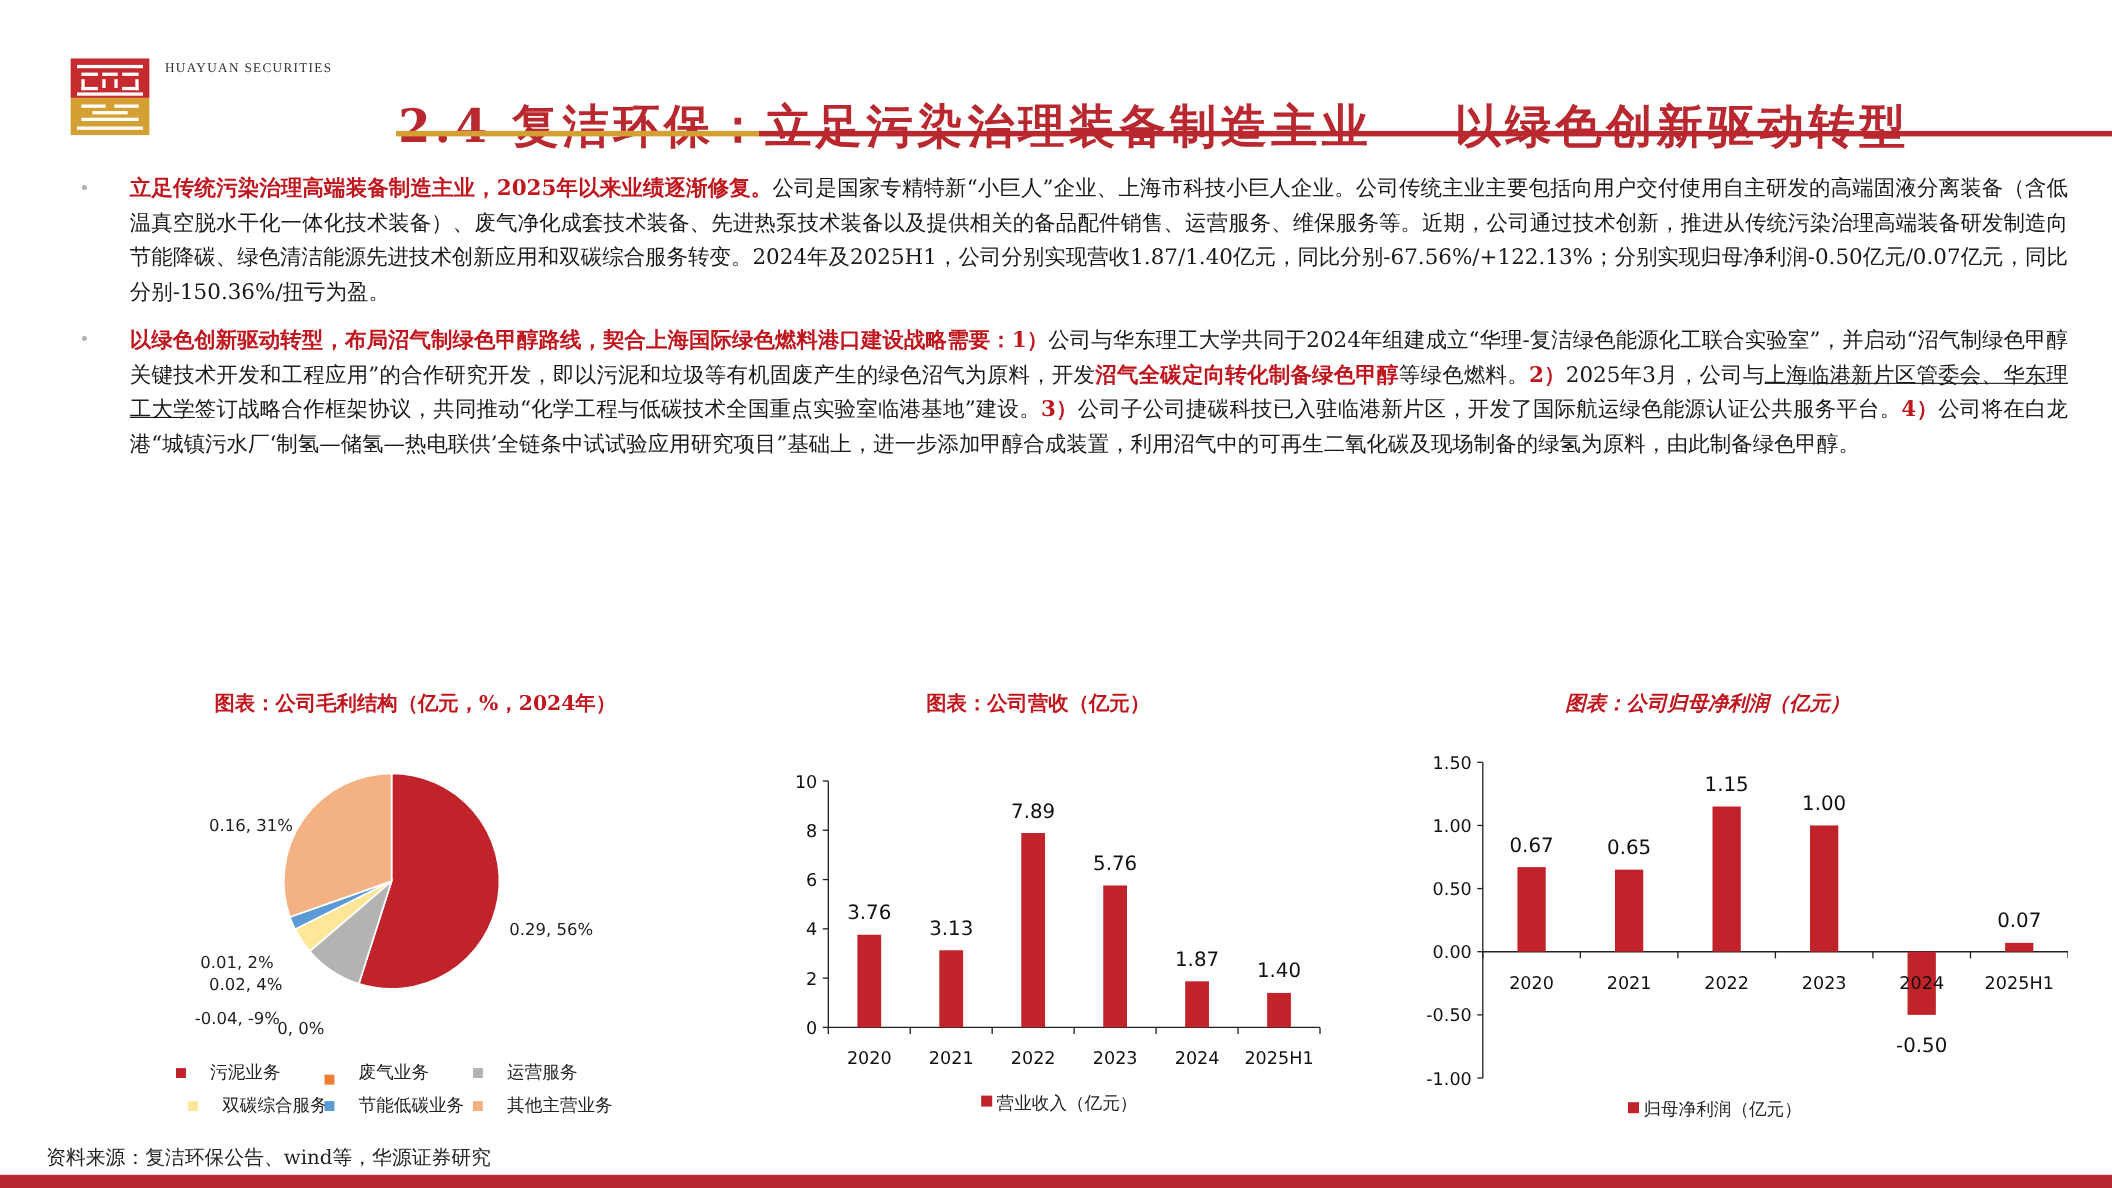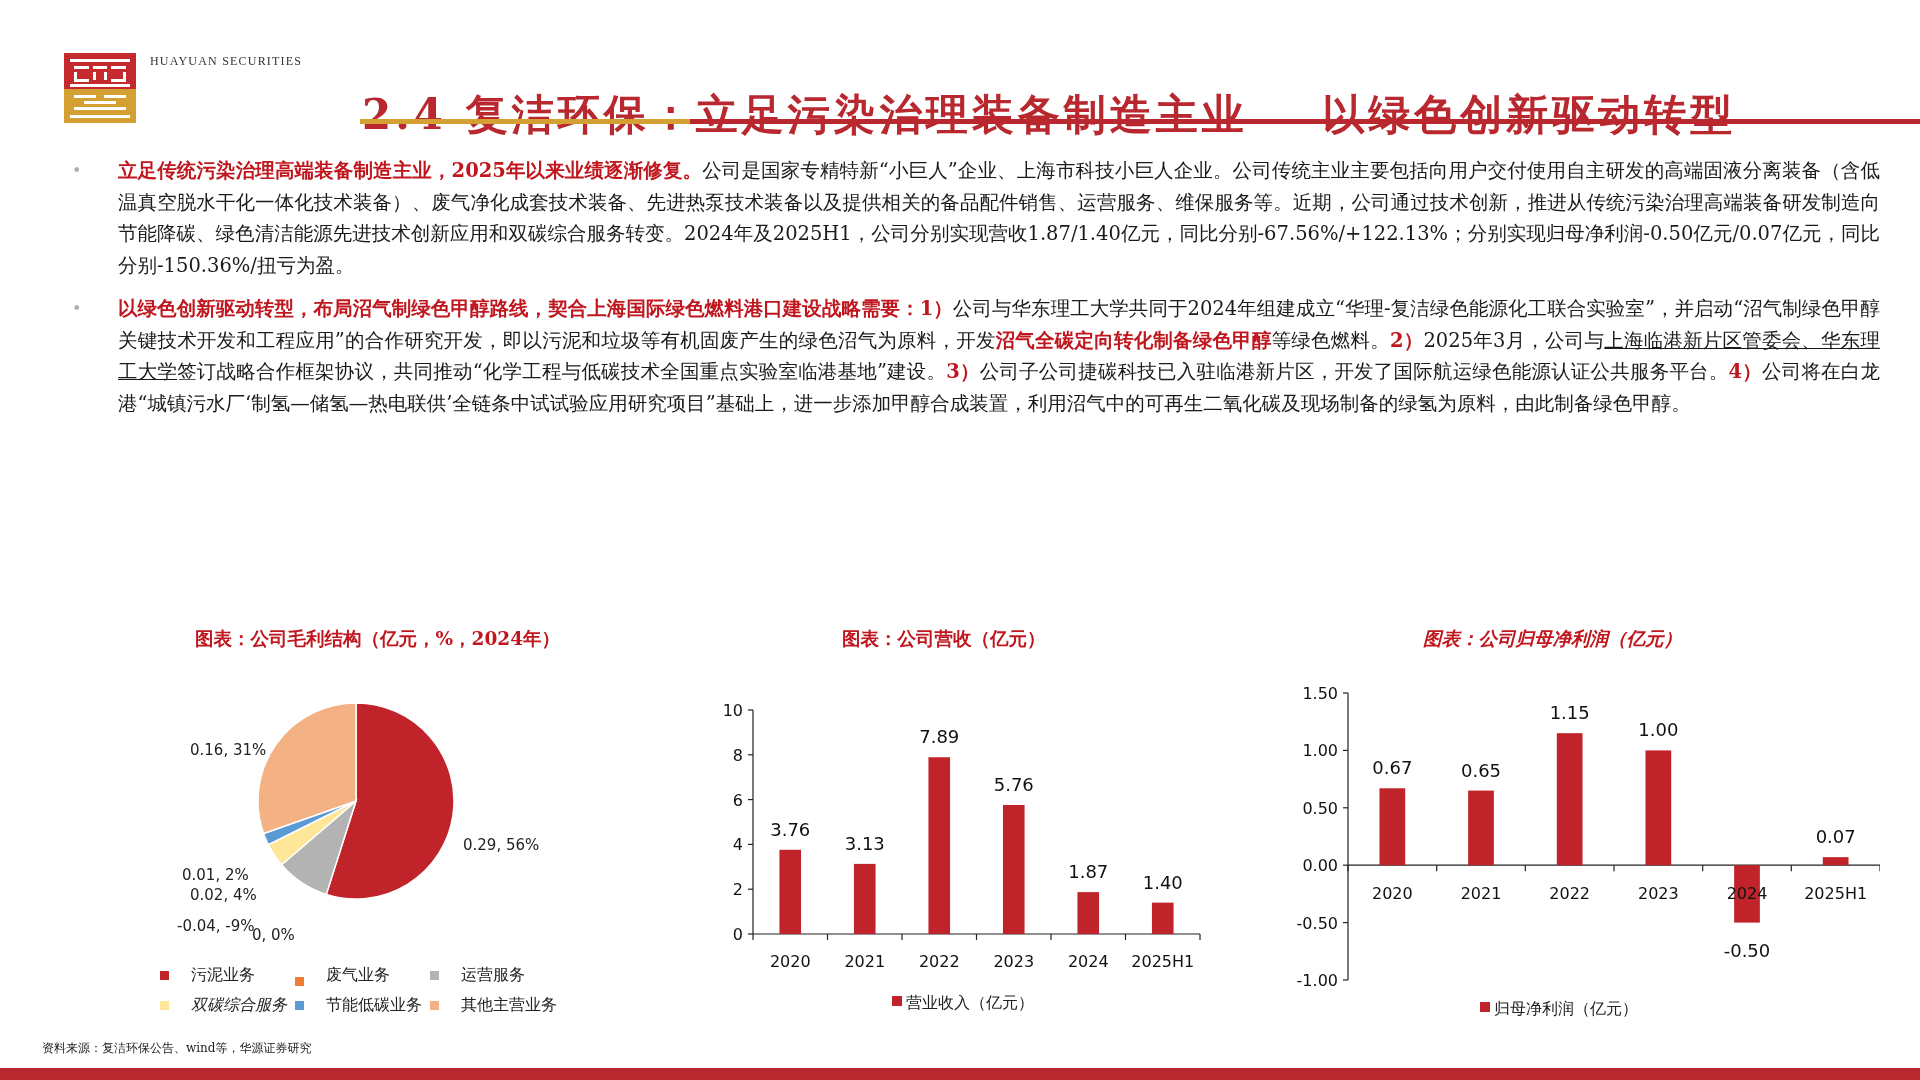--- a/index.html
+++ b/index.html
@@ -14,21 +14,21 @@
   .rule-gold { position:absolute; left:360px; top:119px; width:330px; height:5px; background:#d4a033; }
   .rule-red { position:absolute; left:690px; top:119px; width:1230px; height:5px; background:#b8282e; }
   .body-text { position:absolute; left:80px; top:155px; width:1800px; font-family:"DejaVu Serif", serif;
                font-size:19.5px; line-height:31.5px; color:#1a1a1a; }
   .para { position:relative; padding-left:38px; margin-bottom:12px; text-align:justify; }
   .bullet { position:absolute; left:-8px; top:0; color:#b0b0b0; font-size:16px; }
   .hl { color:#c0161e; font-weight:bold; }
   .ul { text-decoration:underline; }
   .chart-title { position:absolute; font-family:"DejaVu Serif", serif; font-weight:bold; font-size:18.5px; color:#c0161e; white-space:nowrap; }
   svg text { font-family:"DejaVu Sans", "Liberation Sans", sans-serif; }
-  .source { position:absolute; left:42px; top:1040px; font-family:"DejaVu Serif", serif; font-size:12px; color:#222; }
+  .source { position:absolute; left:42px; top:1040px; font-family:"DejaVu Serif", serif; font-size:18px; color:#222; }
   .footer-bar { position:absolute; left:0; top:1068px; width:1920px; height:12px; background:#b8282e; }
   .legend { position:absolute; font-family:"DejaVu Sans", sans-serif; font-size:16px; color:#222; }
   .legend-item { position:absolute; white-space:nowrap; display:flex; align-items:center; }
   .sw { display:inline-block; width:9px; height:9px; margin-right:22px; }
 </style>
 </head>
 <body>
 
 <svg class="logo" viewBox="0 0 72 70">
   <rect x="0" y="0" width="72" height="36" fill="#c52a2f"></rect>
@@ -91,21 +91,21 @@
       <span>污泥业务</span>
     </div>
     <div class="legend-item" style="left: 135px; top: 0px; align-items: flex-end;">
       <span class="sw" style="background: rgb(237, 125, 49);"></span>
       <span>废气业务</span>
     </div>
     <div class="legend-item" style="left: 270px; top: 0px;">
       <span class="sw" style="background: rgb(179, 179, 179);"></span>
       <span>运营服务</span>
     </div>
-    <div class="legend-item" style="left: 0px; top: 30px; font-style: italic;">
+    <div class="legend-item" style="left: 11px; top: 30px;">
       <span class="sw" style="background: rgb(255, 230, 153);"></span>
       <span>双碳综合服务</span>
     </div>
     <div class="legend-item" style="left: 135px; top: 30px;">
       <span class="sw" style="background: rgb(91, 155, 213);"></span>
       <span>节能低碳业务</span>
     </div>
     <div class="legend-item" style="left: 270px; top: 30px;">
       <span class="sw" style="background: rgb(244, 177, 131);"></span>
       <span>其他主营业务</span>

